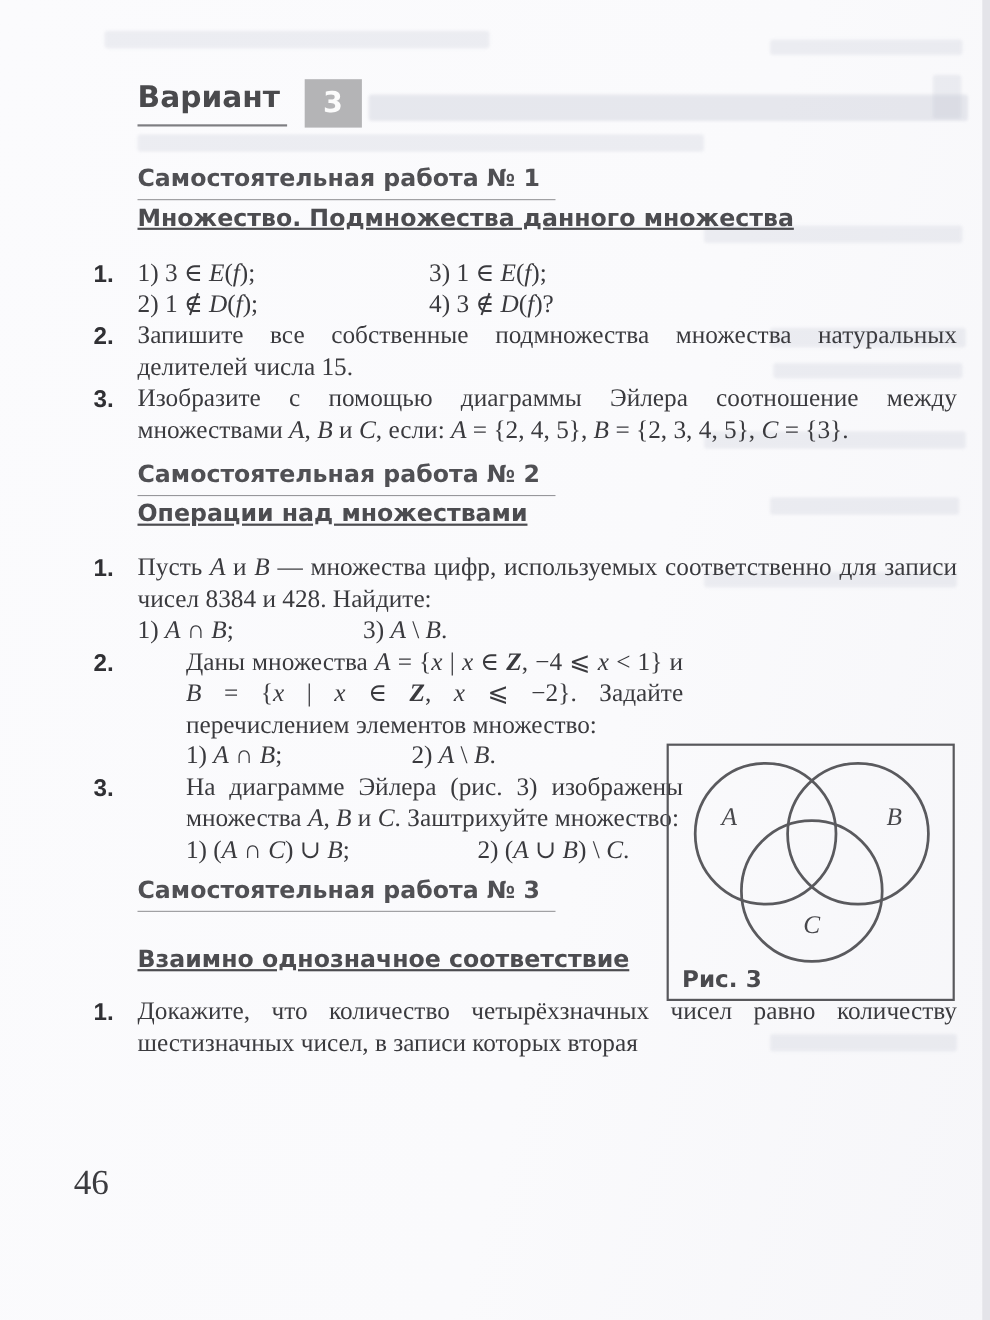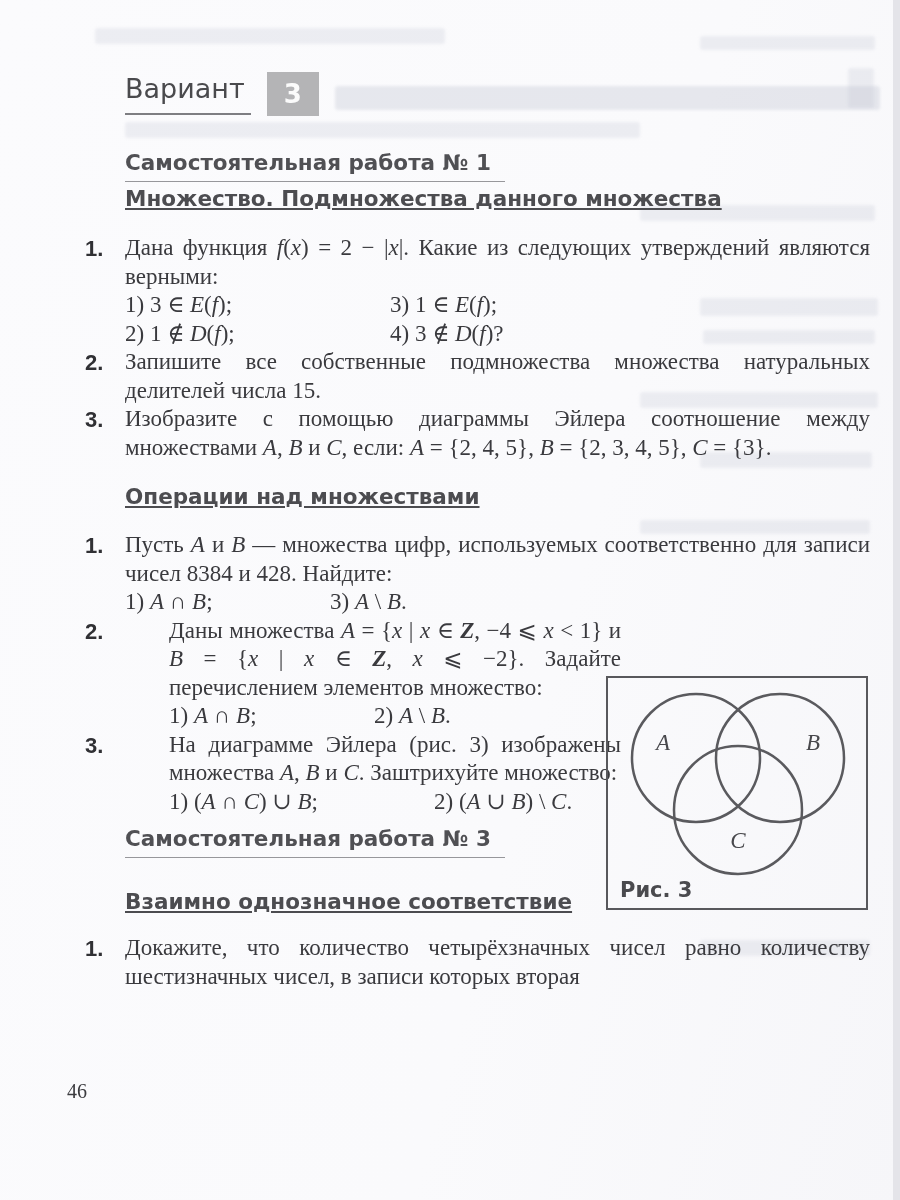--- a/index.html
+++ b/index.html
@@ -21,21 +21,21 @@
   .ghost {
     position:absolute; background:#b9bdcc; opacity:.22;
     border-radius:3px; filter:blur(1.6px); pointer-events:none;
   }
   .content { position:absolute; left:85px; top:72px; width:785px; }
 
   
   .variant { display:flex; align-items:flex-start; margin-left:40px; }
   .variant-word {
     font-family:"DejaVu Sans","Liberation Sans",sans-serif;
-    font-weight:400; font-size:27px; line-height:33px; color:#4a4a4d;
+    font-weight:700; font-size:27px; line-height:33px; color:#4a4a4d;
     border-bottom:2px solid #7e7e82; padding:0 6px 8px 0;
   }
   .variant-box {
     width:52px; height:44px; margin-left:16px; background:#b4b4b6;
     color:#fbfbfb; font-family:"DejaVu Sans","Liberation Sans",sans-serif;
     font-weight:700; font-size:26px; display:flex; align-items:center;
     justify-content:center;
   }
 
   
@@ -85,22 +85,22 @@
     font-family:"DejaVu Sans","Liberation Sans",sans-serif;
     font-weight:700; font-size:21px; color:#4a4a4e;
   }
   .venn-label {
     font-family:"Liberation Serif","DejaVu Serif",serif;
     font-style:italic; font-size:23px; fill:#48484c;
   }
 
   
   .page-number {
-    position:absolute; left:67px; top:1080px;
-    font-size:20px; color:#3b3b3f;
+    position:absolute; left:67px; top:1056px;
+    font-size:32px; color:#3b3b3f;
   }
 </style>
 </head>
 <body>
 
 <div class="page">
 
   <div class="ghost" style="left:95px;top:28px;width:350px;height:16px"></div>
   <div class="ghost" style="left:700px;top:36px;width:175px;height:14px"></div>
   <div class="ghost" style="left:335px;top:86px;width:545px;height:24px;opacity:.3"></div>
@@ -122,21 +122,20 @@
       <span class="variant-box">3</span>
     </div>
 
     <div>
       <h2 class="work-title mt-sec1">Самостоятельная работа № 1</h2><br>
       <h3 class="work-subtitle">Множество. Подмножества данного множества</h3>
       <ol class="problems problems-s1">
         <li class="problem">
           <span class="pnum">1.</span>
           <div class="ptext">
-            <p class="pbody">Дана функция <i>f</i>(<i>x</i>) = 2 − |<i>x</i>|. Какие из следующих утверждений являются верными:</p>
             <div class="opt-row">
               <span class="opt c265">1) 3 ∈ <i>E</i>(<i>f</i>);</span>
               <span class="opt">3) 1 ∈ <i>E</i>(<i>f</i>);</span>
             </div>
             <div class="opt-row">
               <span class="opt c265">2) 1 ∉ <i>D</i>(<i>f</i>);</span>
               <span class="opt">4) 3 ∉ <i>D</i>(<i>f</i>)?</span>
             </div>
           </div>
         </li>
@@ -149,21 +148,21 @@
         <li class="problem">
           <span class="pnum">3.</span>
           <div class="ptext">
             <p class="pbody">Изобразите с помощью диаграммы Эйлера соотношение между множествами <i>A</i>, <i>B</i> и <i>C</i>, если: <i>A</i> = {2, 4, 5}, <i>B</i> = {2, 3, 4, 5}, <i>C</i> = {3}.</p>
           </div>
         </li>
       </ol>
     </div>
 
     <div>
-      <br>
+      <h2 class="work-title mt-sec2">Самостоятельная работа № 2</h2><br>
       <h3 class="work-subtitle">Операции над множествами</h3>
       <ol class="problems problems-s2">
         <li class="problem">
           <span class="pnum">1.</span>
           <div class="ptext">
             <p class="pbody">Пусть <i>A</i> и <i>B</i> — множества цифр, используемых соответственно для записи чисел 8384 и 428. Найдите:</p>
             <div class="opt-row">
               <span class="opt c205">1) <i>A</i> ∩ <i>B</i>;</span>
               <span class="opt">3) <i>A</i> \ <i>B</i>.</span>
             </div>

